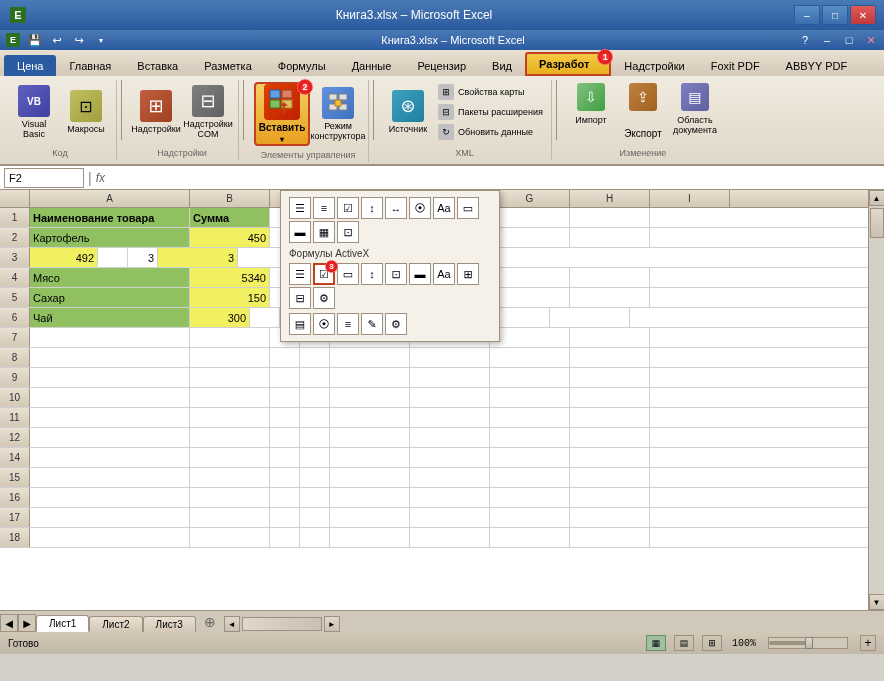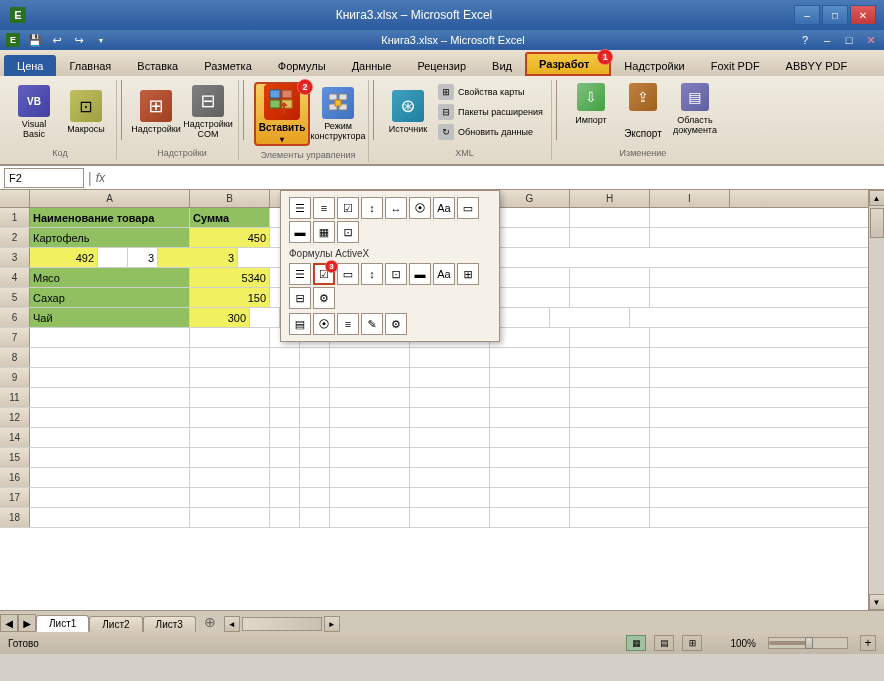--- a/index.html
+++ b/index.html
@@ -583,20 +583,31 @@
         <div class="cell" style="width:160px;"></div>
         <div class="cell" style="width:80px;"></div>
         <div class="cell" style="width:30px;"></div>
         <div class="cell" style="width:30px;"></div>
         <div class="cell" style="width:80px;"></div>
         <div class="cell" style="width:80px;"></div>
         <div class="cell" style="width:80px;"></div>
         <div class="cell" style="width:80px;"></div>
       </div>
     <div class="sheet-row">
+        <div class="row-header">10</div>
+        <div class="cell" style="width:160px;"></div>
+        <div class="cell" style="width:80px;"></div>
+        <div class="cell" style="width:30px;"></div>
+        <div class="cell" style="width:30px;"></div>
+        <div class="cell" style="width:80px;"></div>
+        <div class="cell" style="width:80px;"></div>
+        <div class="cell" style="width:80px;"></div>
+        <div class="cell" style="width:80px;"></div>
+      </div>
+    <div class="sheet-row">
         <div class="row-header">11</div>
         <div class="cell" style="width:160px;"></div>
         <div class="cell" style="width:80px;"></div>
         <div class="cell" style="width:30px;"></div>
         <div class="cell" style="width:30px;"></div>
         <div class="cell" style="width:80px;"></div>
         <div class="cell" style="width:80px;"></div>
         <div class="cell" style="width:80px;"></div>
         <div class="cell" style="width:80px;"></div>
       </div>
@@ -729,19 +740,19 @@
     <div class="scroll-btn" style="width:16px;height:16px;">►</div>
   </div>
 </div>
 
 <div class="status-bar">
   <span>Готово</span>
   <div style="flex:1;"></div>
   <div style="width:20px;height:16px;background:#a0c0a0;border:1px solid #6a906a;display:flex;align-items:center;justify-content:center;font-size:9px;cursor:pointer;">▦</div>
   <div style="width:20px;height:16px;border:1px solid #a09080;display:flex;align-items:center;justify-content:center;font-size:9px;cursor:pointer;">▤</div>
   <div style="width:20px;height:16px;border:1px solid #a09080;display:flex;align-items:center;justify-content:center;font-size:9px;cursor:pointer;">⊞</div>
-  <span style="margin-left:20px;">100%</span>
+  <span style="margin-left:2px;font-family:Liberation Mono, monospace;">100%</span>
   <div style="width:80px;height:12px;background:#d0c8b8;border:1px solid #a09080;margin:0 4px;display:flex;align-items:center;">
     <div style="width:40px;height:4px;background:#a09080;border-radius:2px;"></div>
     <div style="width:8px;height:12px;background:linear-gradient(to bottom,#e0d8c8,#c0b8a8);border:1px solid #808080;border-radius:2px;margin-left:-4px;cursor:pointer;"></div>
   </div>
   <div style="width:16px;height:16px;border:1px solid #a09080;display:flex;align-items:center;justify-content:center;font-size:12px;cursor:pointer;">+</div>
 </div>
 
 </body></html>

